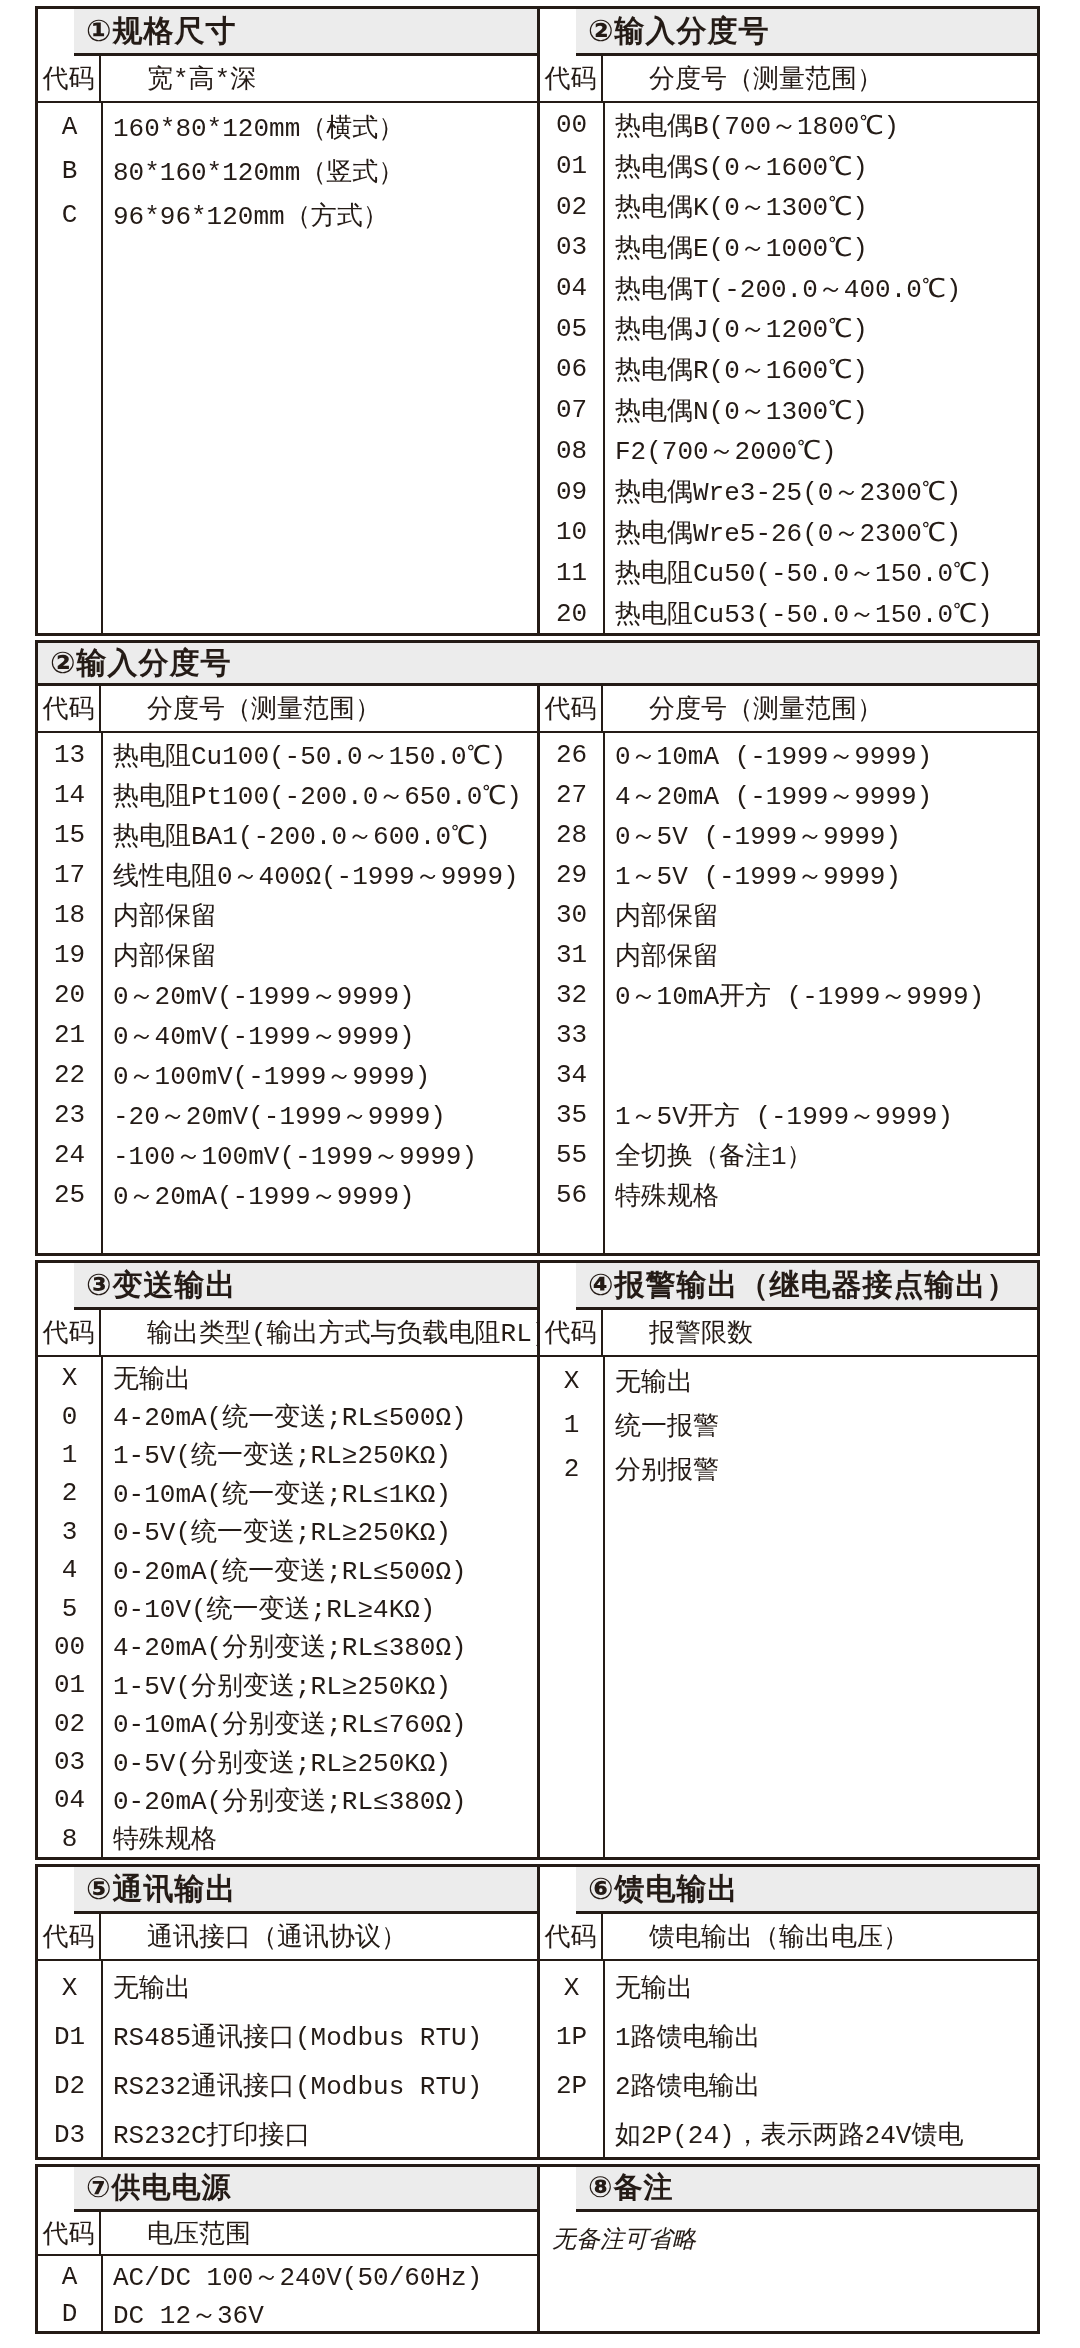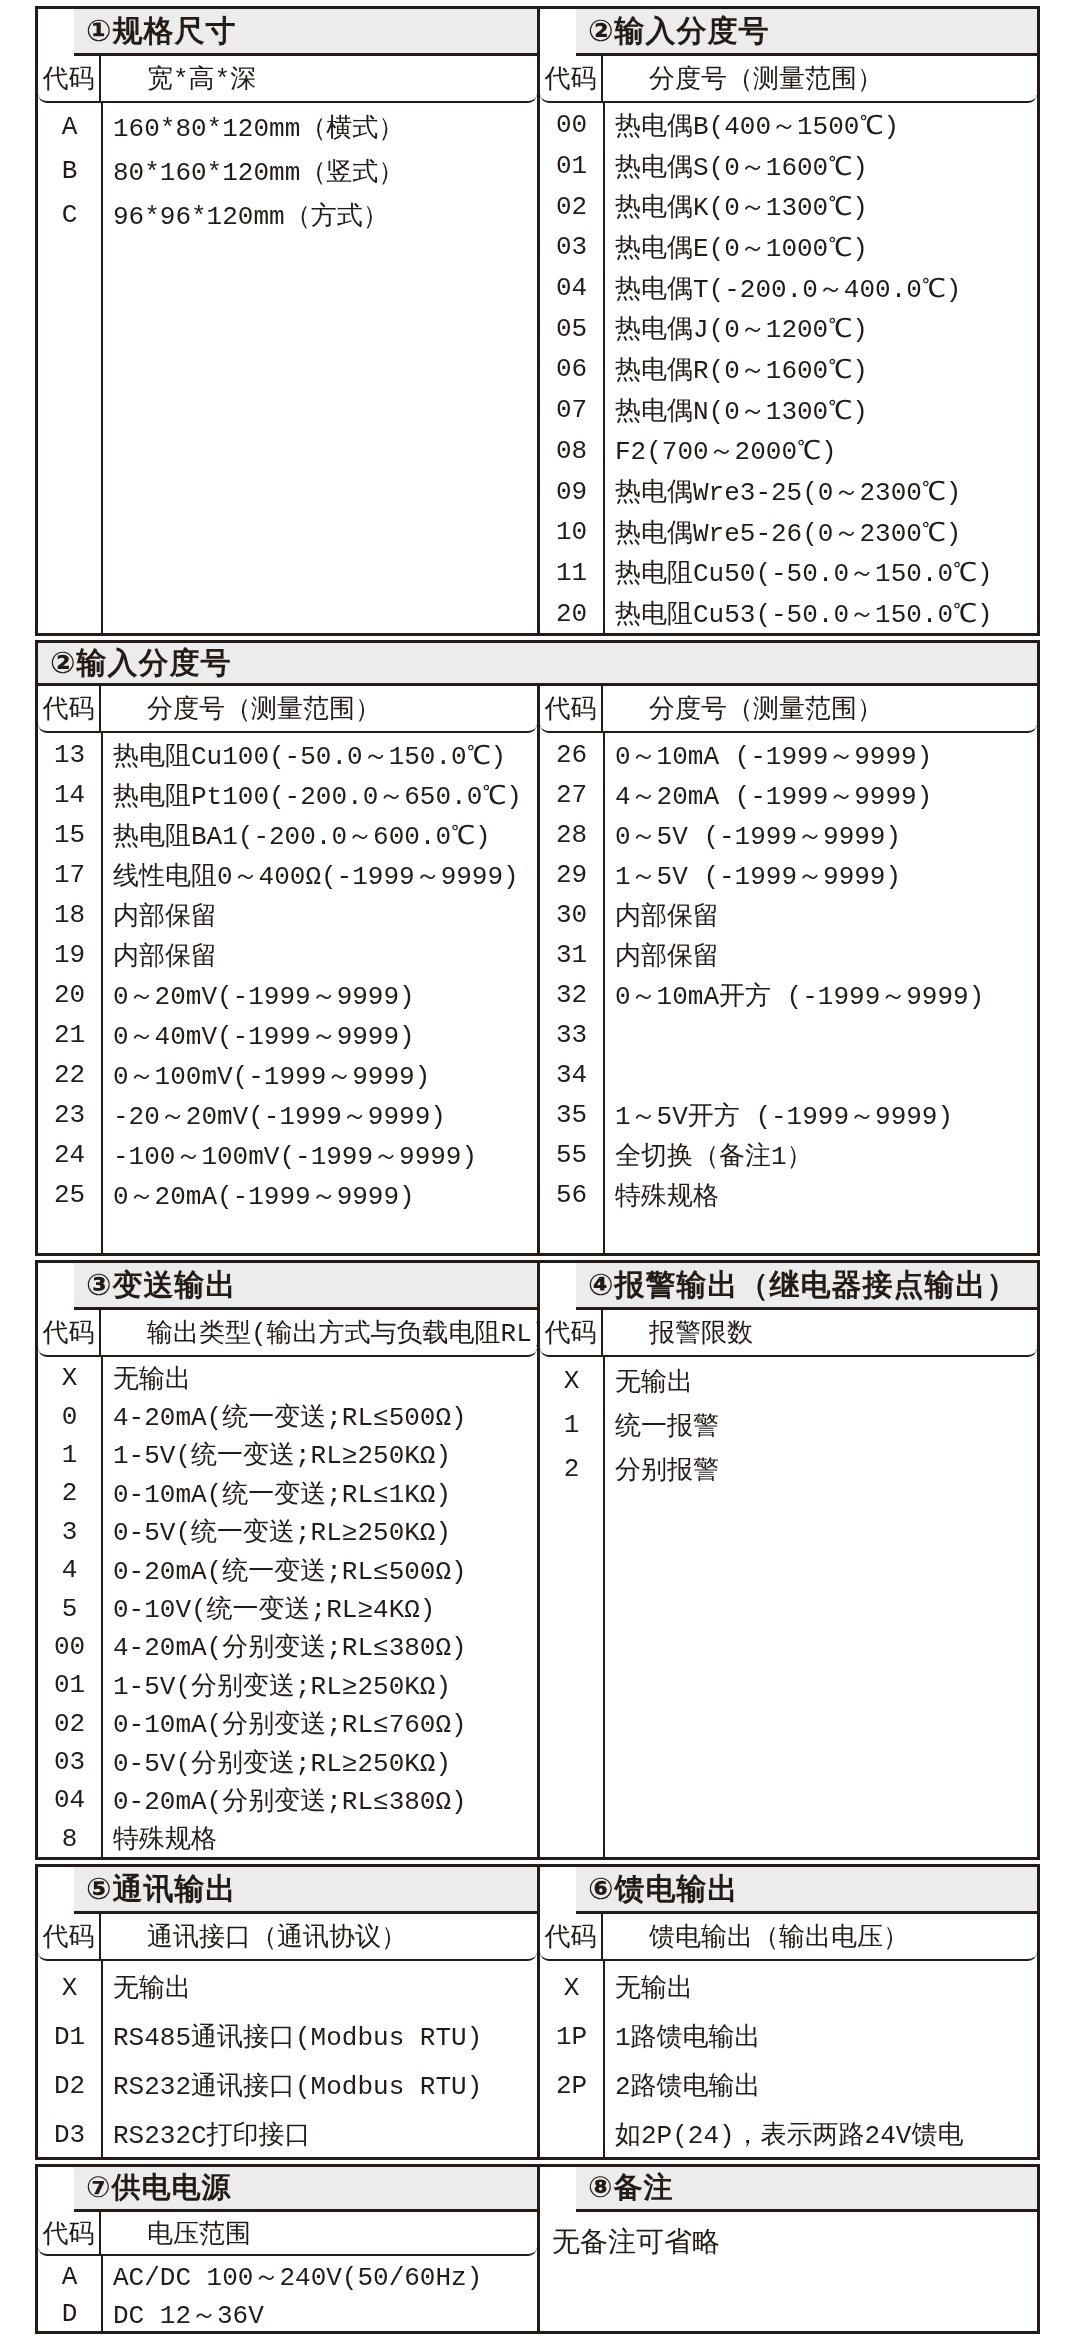--- a/index.html
+++ b/index.html
@@ -58,21 +58,20 @@
   }
 
   .colhead {
     display: flex;
     align-items: center;
     border-bottom: 2px solid #241b16;
     height: 47px;
     font-size: 26px;
     flex: none;
     font-family: "Liberation Mono", "DejaVu Sans Mono", monospace;
-    border-radius: 9px;
   }
   .colhead-sm { height: 44px; }
   .code-w { width: 63px; text-align: center; flex: none; border-right: 2px solid #241b16; align-self: stretch; display:flex; align-items:center; justify-content:center; }
   .desc-w { flex: 1; padding-left: 10px; white-space: nowrap; margin-left: 36px; }
 
   .tbody { flex: 1; position: relative; padding-top: 2px; overflow: hidden; }
   .tbody::before {
     content: "";
     position: absolute;
     left: 63px; top: 0; bottom: 0;
@@ -90,24 +89,25 @@
   .rh44 .tr   { height: 44px; }
   .rh40 .tr   { height: 40px; }
   .rh40x .tr  { height: 40.7px; }
   .rh38 .tr   { height: 38.4px; }
   .rh49 .tr   { height: 49px; }
   .rh37 .tr   { height: 37.5px; }
   .td.code { width: 63px; text-align: center; flex: none; }
   .td.desc { flex: 1; padding-left: 12px; white-space: nowrap; }
 
   .note {
-    font-size: 28px;
+    font-size: 24px;
     padding: 9px 12px;
     font-family: "Liberation Mono", "DejaVu Sans Mono", monospace;
     white-space: nowrap;
+    font-style: italic;
   }
 </style>
 </head>
 <body>
 
 <div id="sheet">
 
   <div class="block">
     <div class="table w-left h630">
       <div class="band">①规格尺寸</div>
@@ -132,21 +132,21 @@
     </div>
     <div class="table w-right h630">
       <div class="band">②输入分度号</div>
       <div class="colhead">
         <div class="code-w">代码</div>
         <div class="desc-w">分度号（测量范围）</div>
       </div>
       <div class="tbody rh40x">
           <div class="tr">
             <div class="td code">00</div>
-            <div class="td desc">热电偶B(400～1500℃)</div>
+            <div class="td desc">热电偶B(700～1800℃)</div>
           </div>
           <div class="tr">
             <div class="td code">01</div>
             <div class="td desc">热电偶S(0～1600℃)</div>
           </div>
           <div class="tr">
             <div class="td code">02</div>
             <div class="td desc">热电偶K(0～1300℃)</div>
           </div>
           <div class="tr">

